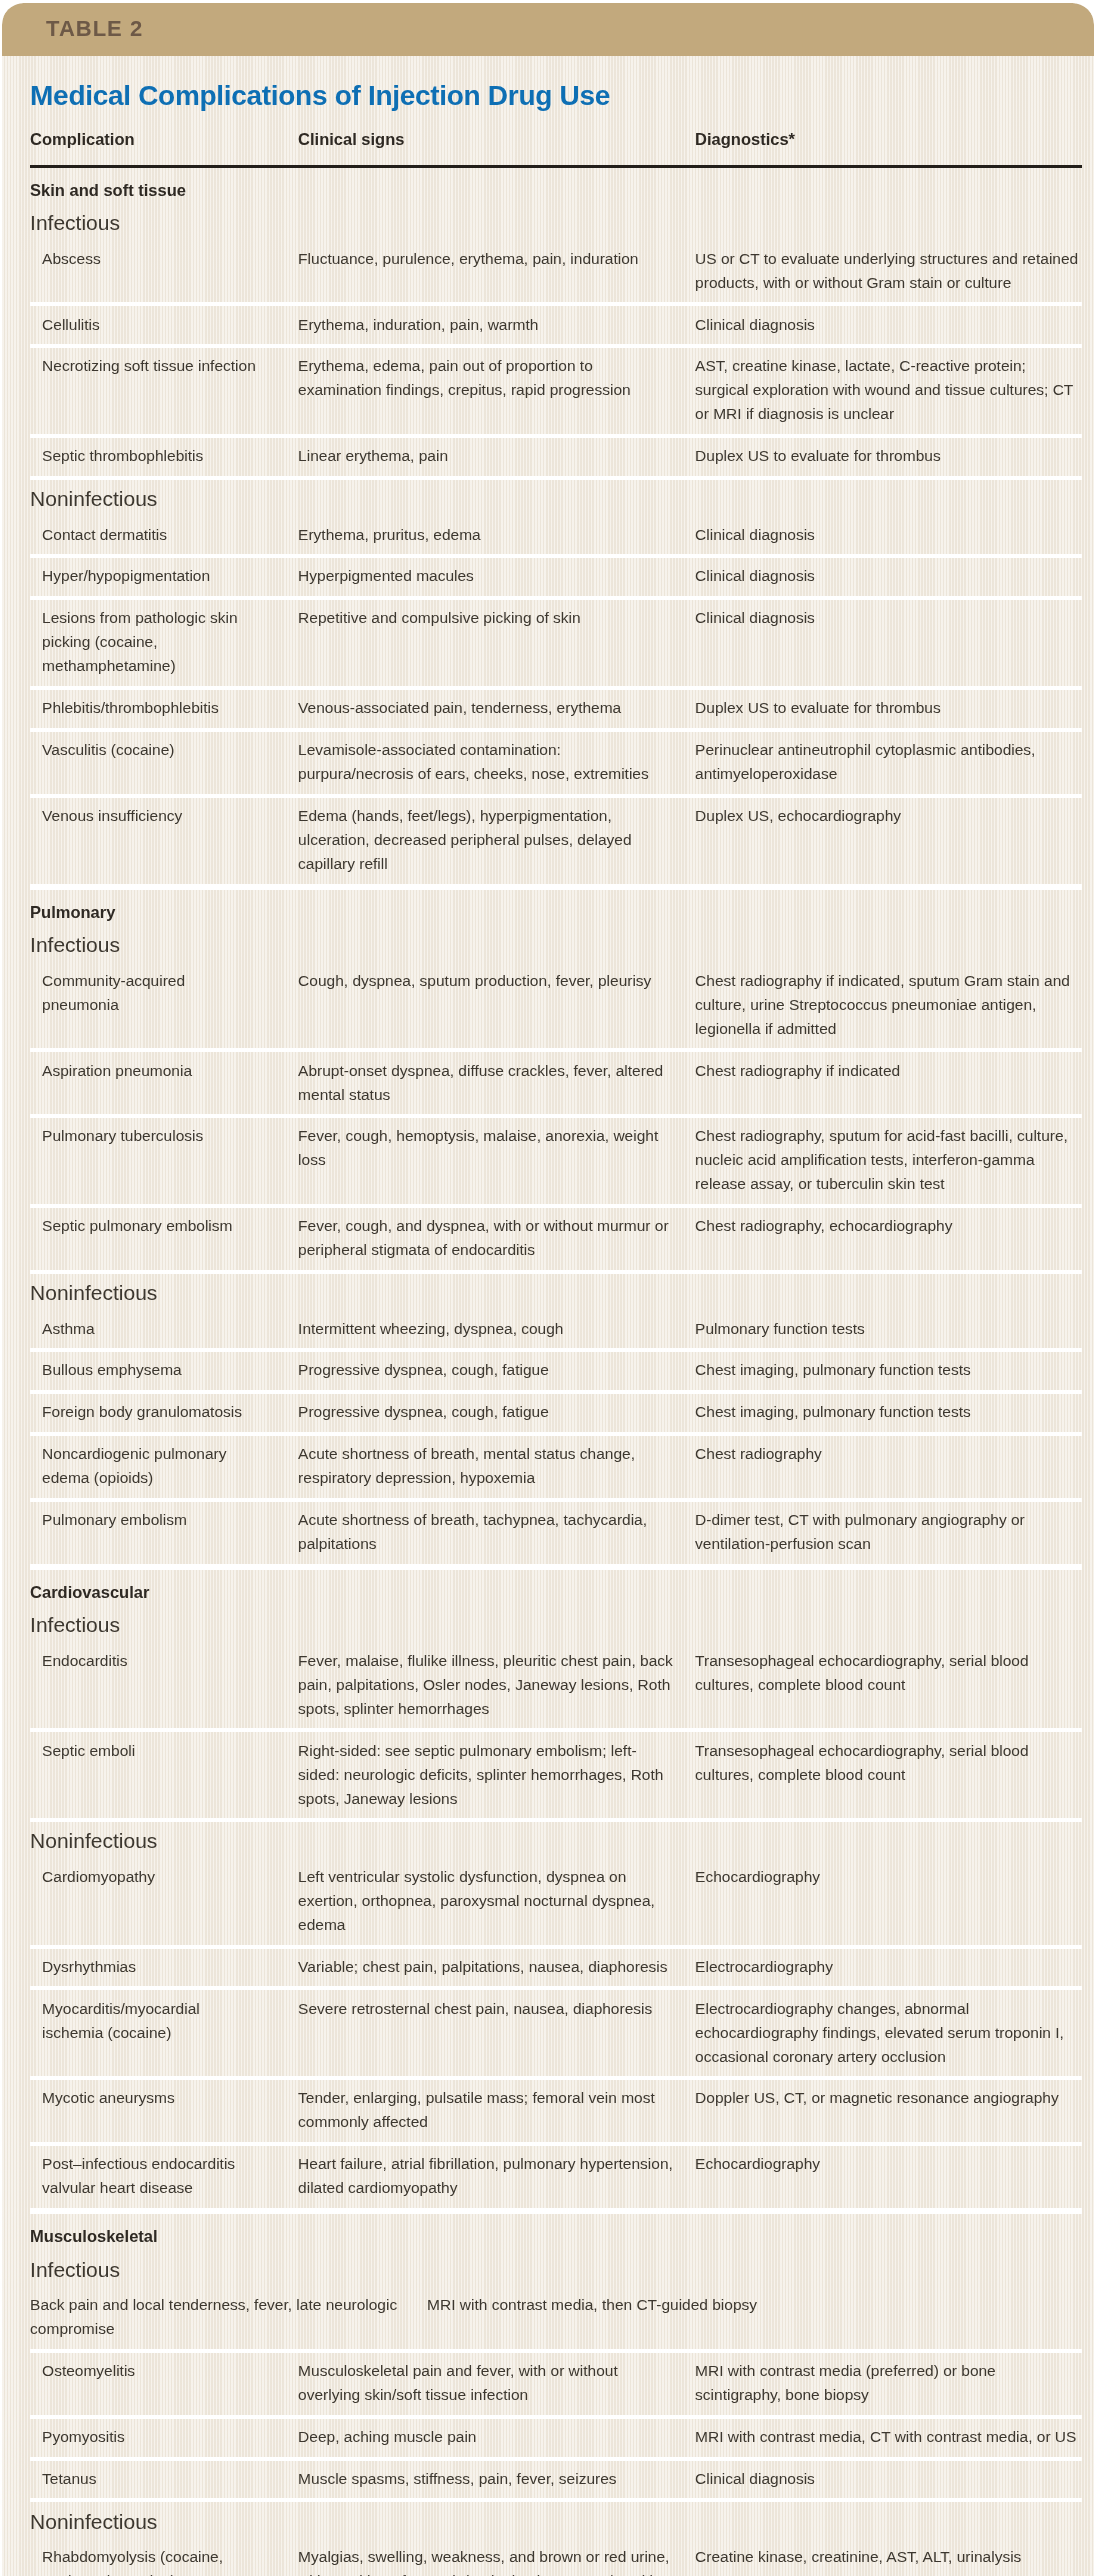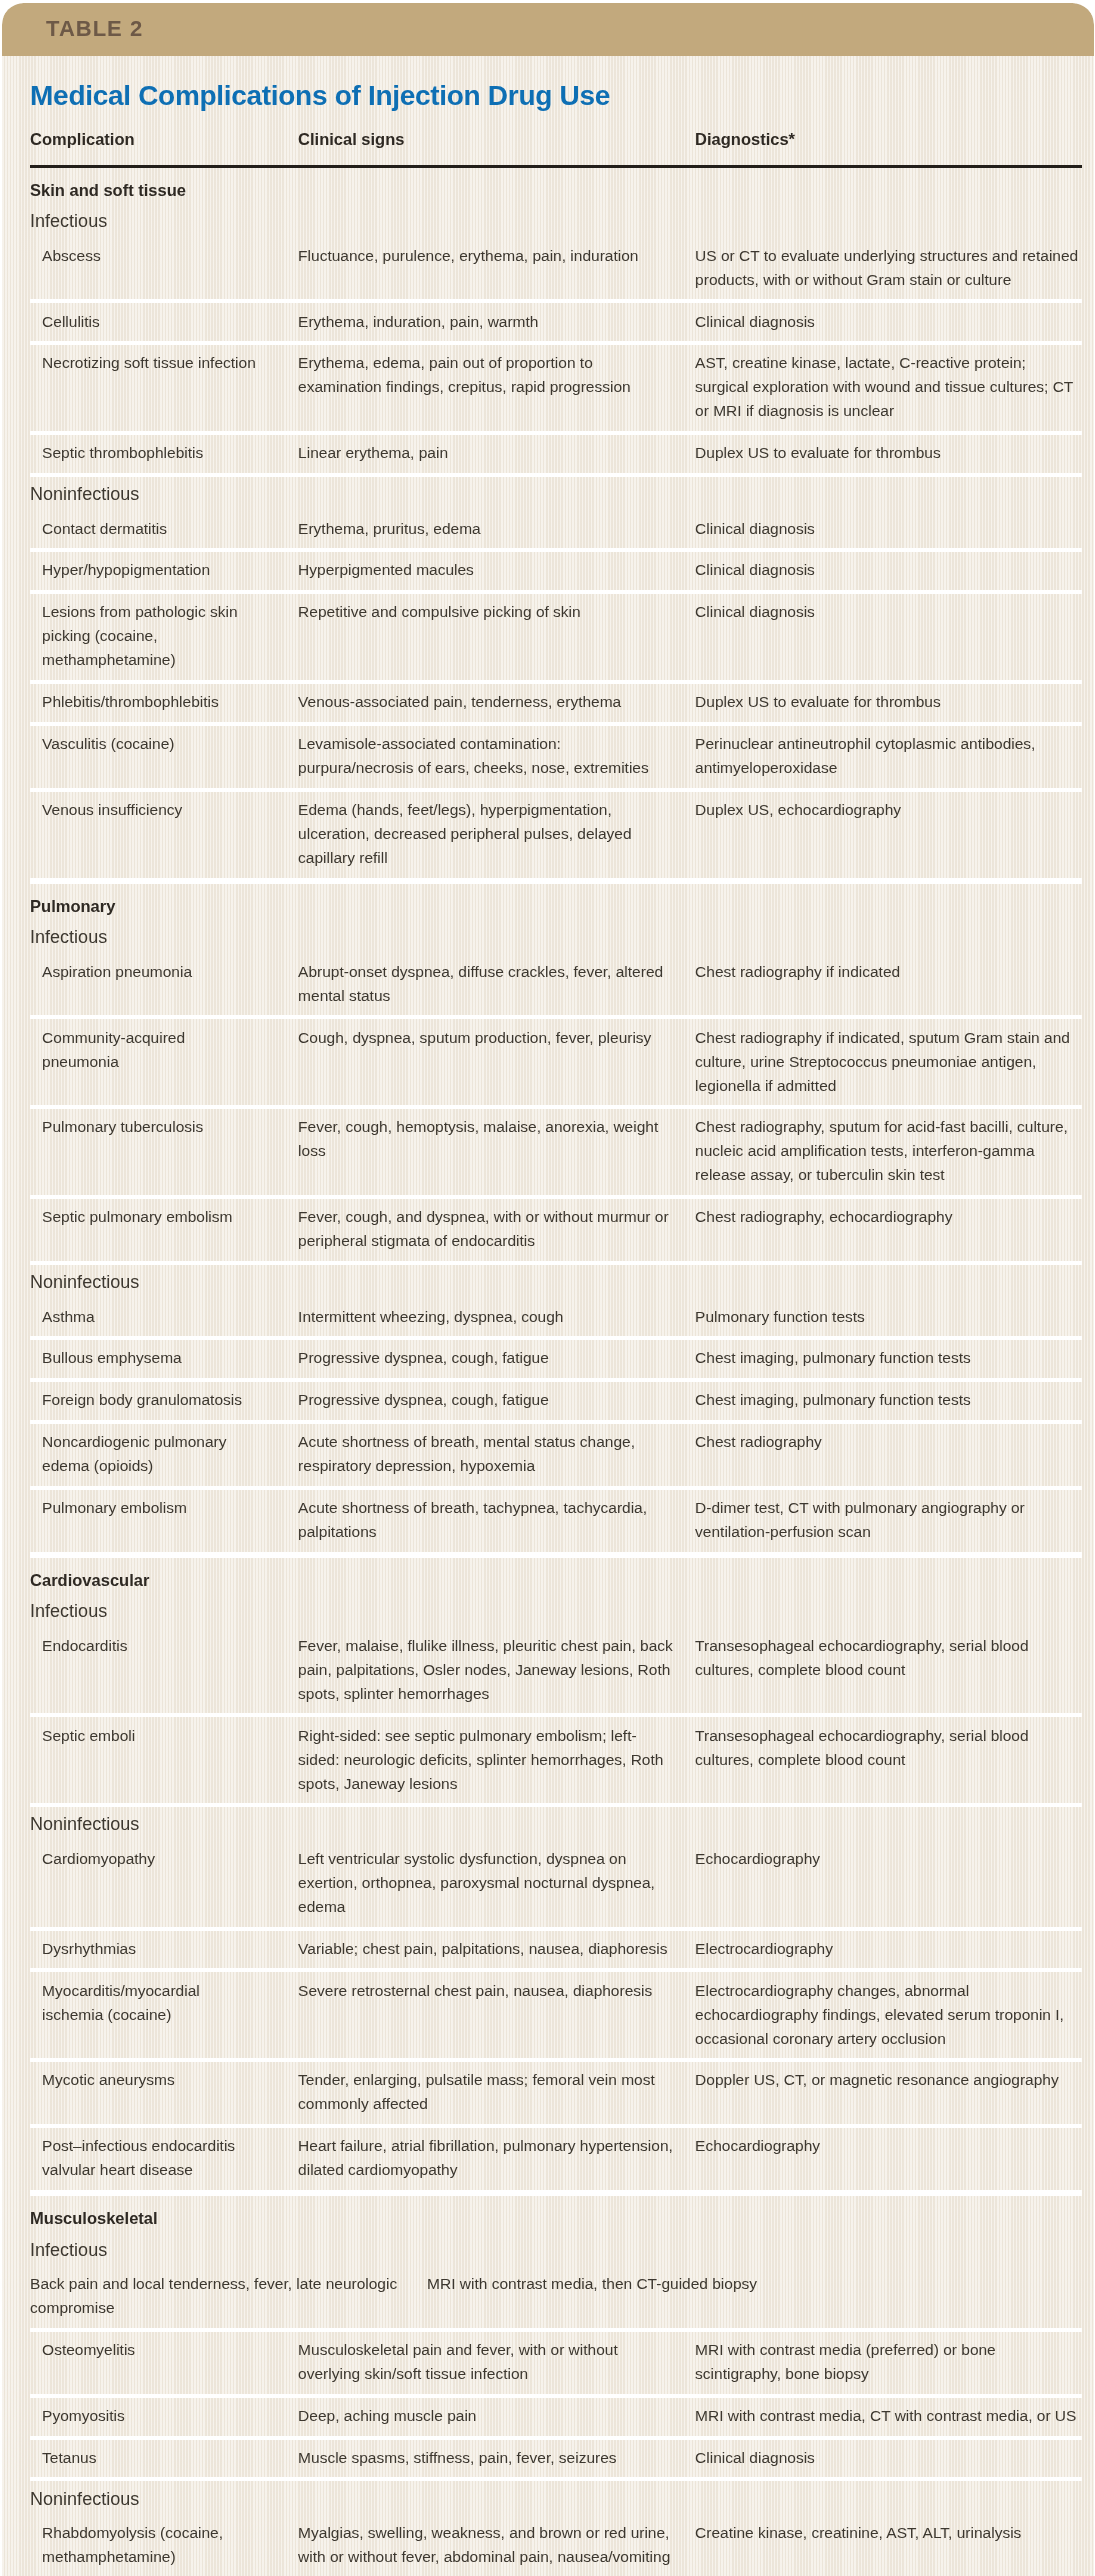--- a/index.html
+++ b/index.html
@@ -51,21 +51,21 @@
   .c3 { flex:1; box-sizing:border-box; }
   .header-rule { border-top:3.6px solid #231f1a; }
   .section-header {
     font-size:16.5px;
     font-weight:bold;
     color:#2e2923;
     padding:13.4px 0 4.1px 0;
   }
   .section-sep { border-top:6.7px solid #ffffff; }
   .subsection-label {
-    font-size:18px;
+    font-size:21px;
     color:#3c372f;
     padding:7.2px 0 5.2px 0;
   }
   .row {
     display:flex;
     padding:6.2px 0 7.7px 0;
     border-bottom:4.6px solid #ffffff;
     font-size:15.5px;
     line-height:24px;
     color:#3c372f;
@@ -141,30 +141,30 @@
           <div class="row no-sep">
             <div class="c1">Venous insufficiency</div>
             <div class="c2">Edema (hands, feet/legs), hyperpigmentation, ulceration, decreased peripheral pulses, delayed capillary refill</div>
             <div class="c3">Duplex US, echocardiography</div>
           </div>
         </div>
         <div class="section section-sep">
           <div class="section-header">Pulmonary</div>
           <div class="subsection-label">Infectious</div>
           <div class="row">
+            <div class="c1">Community-acquired pneumonia</div>
+            <div class="c2">Cough, dyspnea, sputum production, fever, pleurisy</div>
+            <div class="c3">Chest radiography if indicated, sputum Gram stain and culture, urine Streptococcus pneumoniae antigen, legionella if admitted</div>
+          </div>
+          <div class="row">
             <div class="c1">Aspiration pneumonia</div>
             <div class="c2">Abrupt-onset dyspnea, diffuse crackles, fever, altered mental status</div>
             <div class="c3">Chest radiography if indicated</div>
           </div>
           <div class="row">
-            <div class="c1">Community-acquired pneumonia</div>
-            <div class="c2">Cough, dyspnea, sputum production, fever, pleurisy</div>
-            <div class="c3">Chest radiography if indicated, sputum Gram stain and culture, urine Streptococcus pneumoniae antigen, legionella if admitted</div>
-          </div>
-          <div class="row">
             <div class="c1">Pulmonary tuberculosis</div>
             <div class="c2">Fever, cough, hemoptysis, malaise, anorexia, weight loss</div>
             <div class="c3">Chest radiography, sputum for acid-fast bacilli, culture, nucleic acid amplification tests, interferon-gamma release assay, or tuberculin skin test</div>
           </div>
           <div class="row">
             <div class="c1">Septic pulmonary embolism</div>
             <div class="c2">Fever, cough, and dyspnea, with or without murmur or peripheral stigmata of endocarditis</div>
             <div class="c3">Chest radiography, echocardiography</div>
           </div>
           <div class="subsection-label">Noninfectious</div>

